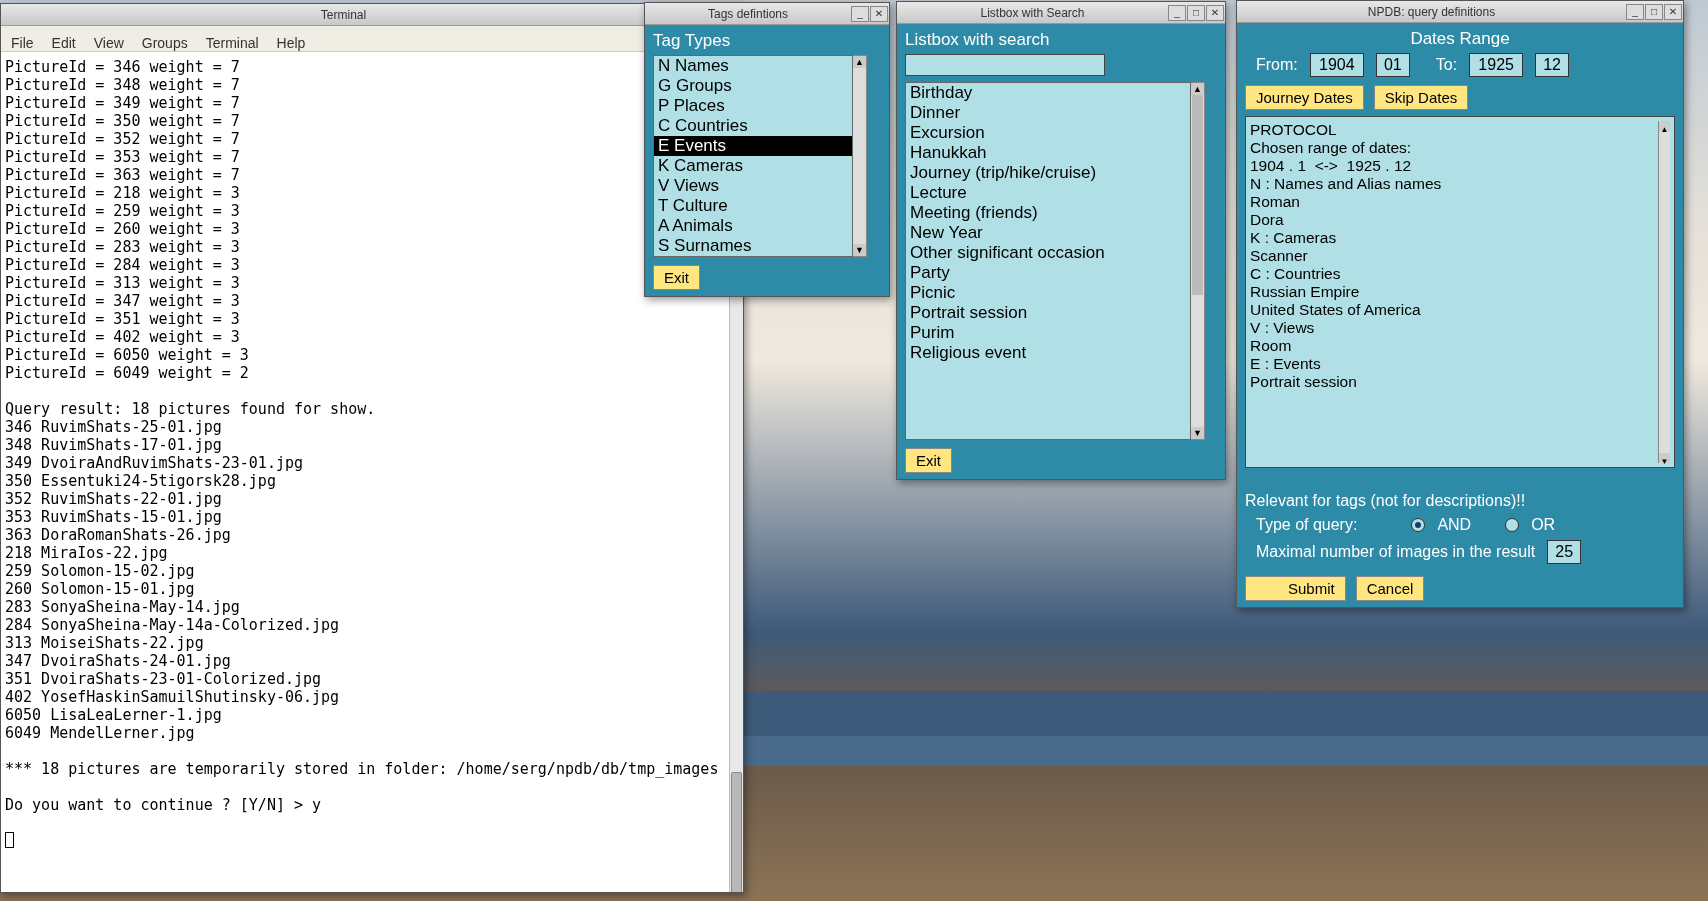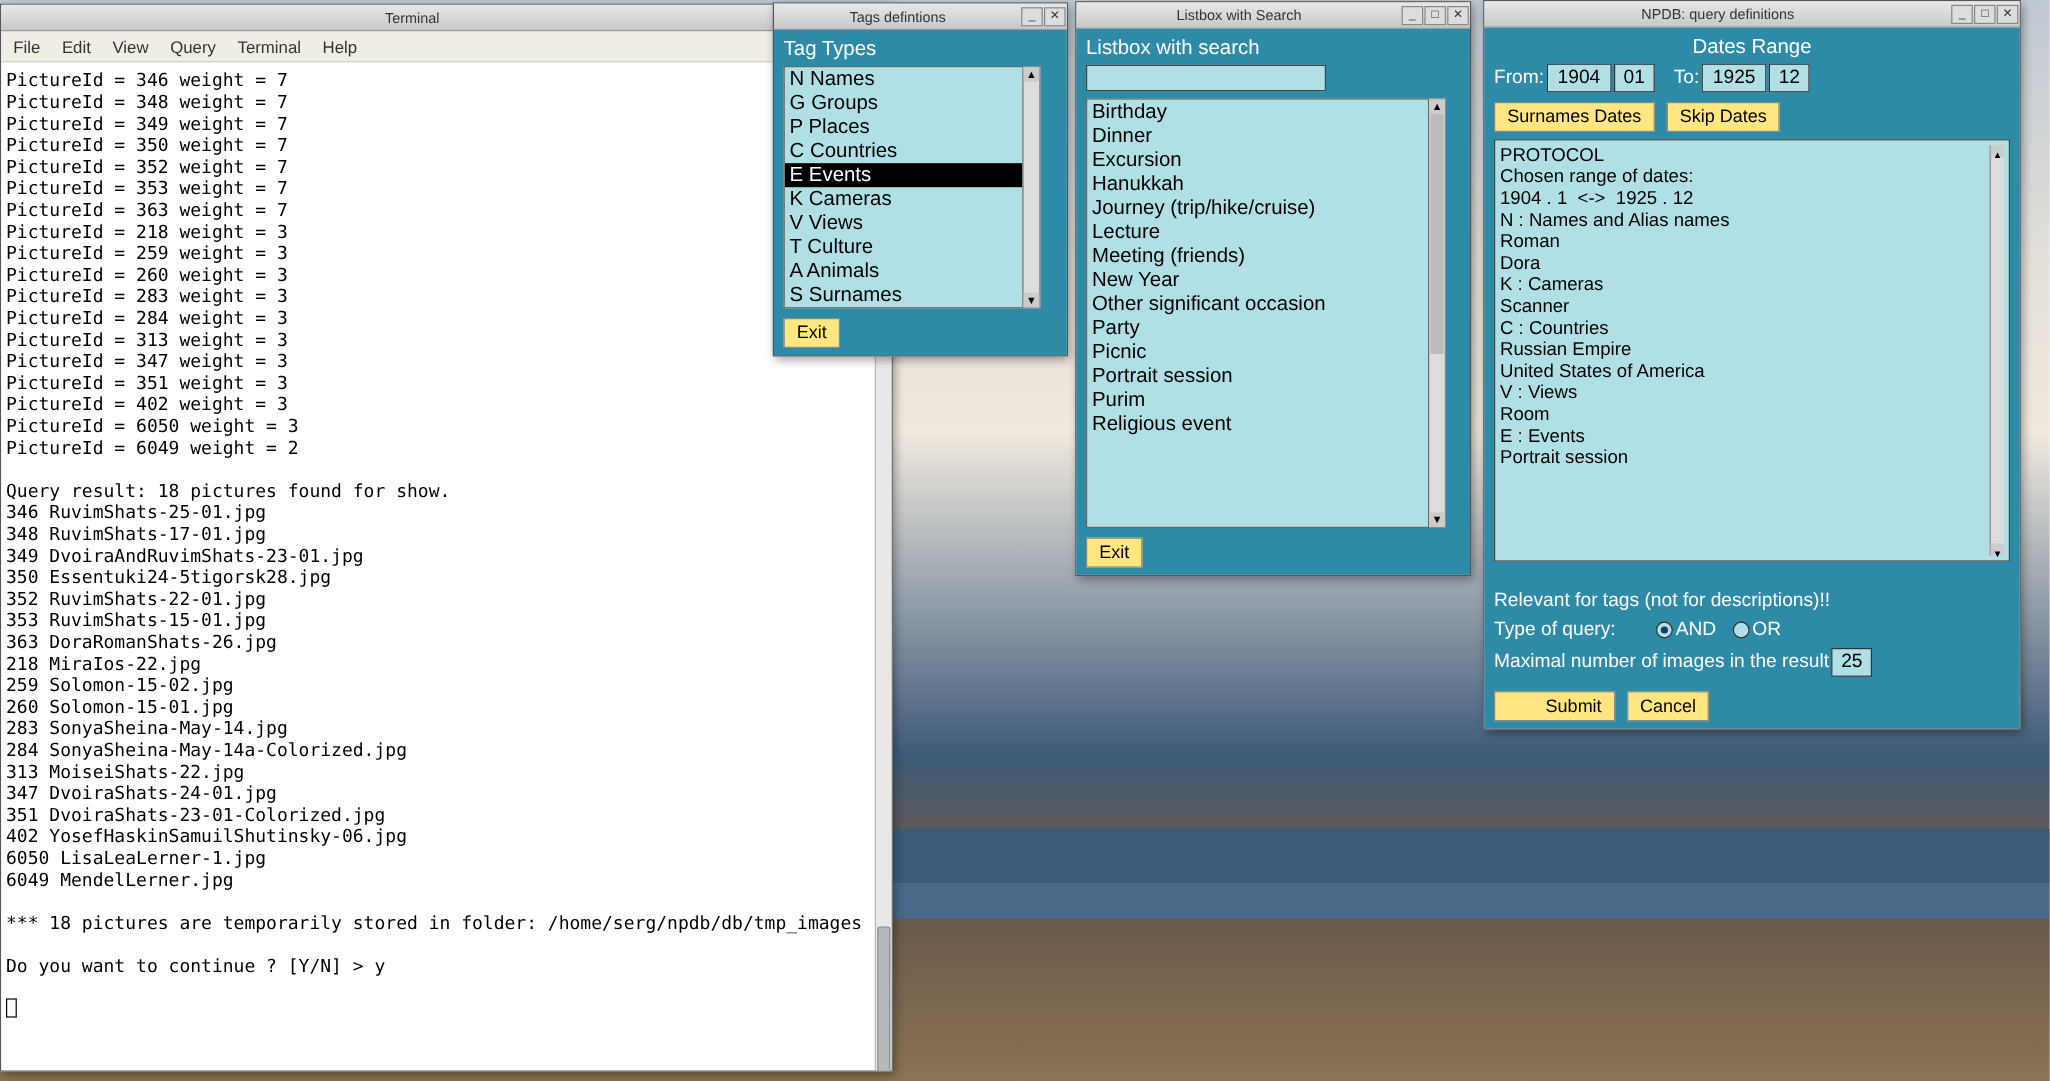--- a/index.html
+++ b/index.html
@@ -57,21 +57,21 @@
     line-height: 14px;
     text-align: center;
     cursor: pointer;
   }
   
   #terminal { left: 0; top: 3px; width: 744px; height: 890px; background: #fff; }
   #terminal .menubar {
     height: 26px;
     background: #f0ede5;
     display: flex;
-    align-items: center;
+    align-items: flex-end;
     gap: 18px;
     padding-left: 10px;
     font-size: 14px;
     color: #333;
     border-bottom: 1px solid #ccc;
   }
   #terminal .menubar span { cursor: pointer; }
   #terminal .termbody {
     display: flex;
     flex: 1;
@@ -132,21 +132,21 @@
     background: #b0e0e6;
     border: 1px solid #444;
     height: 22px;
     width: 200px;
     margin-bottom: 6px;
     padding: 0 4px;
     font-size: 14px;
   }
   
   #querywin .panel { background: #2e8ba8; }
-  .row { display:flex; align-items:center; gap: 2px; color:#fff; font-size:16px; margin-bottom:6px; }
+  .row { display:flex; align-items:center; gap: 12px; color:#fff; font-size:16px; margin-bottom:6px;margin-left:11px; }
   .numinput {
     background: #b0e0e6;
     border: 1px solid #333;
     padding: 2px 6px;
     font-size: 16px;
     text-align: center;
   }
   .textarea-box {
     background: #b0e0e6;
     border: 1px solid #444;
@@ -176,21 +176,21 @@
     <div class="wcontrols">
       <div class="wbtn">_</div>
       <div class="wbtn">□</div>
       <div class="wbtn">✕</div>
     </div>
   </div>
   <div class="menubar">
     <span>File</span>
     <span>Edit</span>
     <span>View</span>
-    <span>Query</span>
+    <span>Groups</span>
     <span>Terminal</span>
     <span>Help</span>
   </div>
   <div class="termbody">
     <pre id="termpre">PictureId = 346 weight = 7
 PictureId = 348 weight = 7
 PictureId = 349 weight = 7
 PictureId = 350 weight = 7
 PictureId = 352 weight = 7
 PictureId = 353 weight = 7
@@ -322,21 +322,21 @@
     <div class="panel-title" style="text-align:center;">Dates Range</div>
     <div class="row">
       <span>From:</span>
       <input class="numinput" style="width: 54px;" value="1904">
       <input class="numinput" style="width: 34px;" value="01">
       <span style="margin-left:14px;">To:</span>
       <input class="numinput" style="width: 54px;" value="1925">
       <input class="numinput" style="width: 34px;" value="12">
     </div>
     <div class="btn-row" style="margin-top:2px; margin-bottom:6px;">
-      <button class="btn-yellow" style="margin-top:0;">Surnames Dates</button>
+      <button class="btn-yellow" style="margin-top:0;">Journey Dates</button>
       <button class="btn-yellow" style="margin-top:0;">Skip Dates</button>
     </div>
     <div class="textarea-box">
       <div class="txt" id="protocoltxt">PROTOCOL
 Chosen range of dates:
 1904 . 1  &lt;-&gt;  1925 . 12
 N : Names and Alias names
 Roman
 Dora
 K : Cameras

